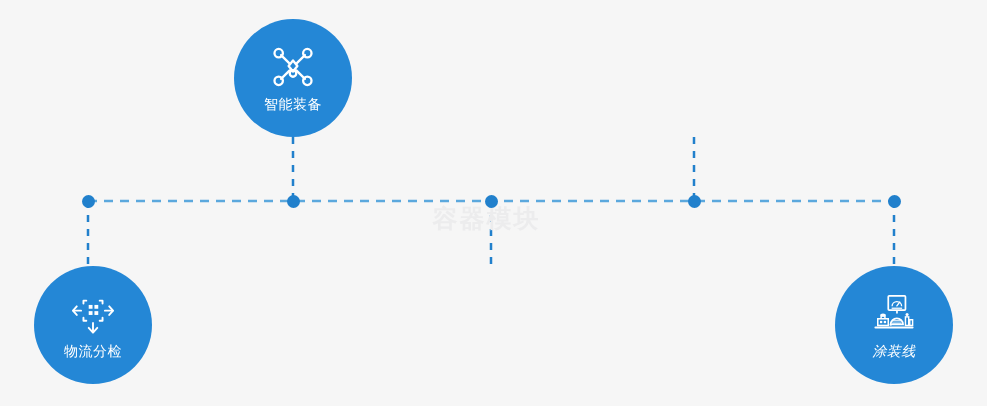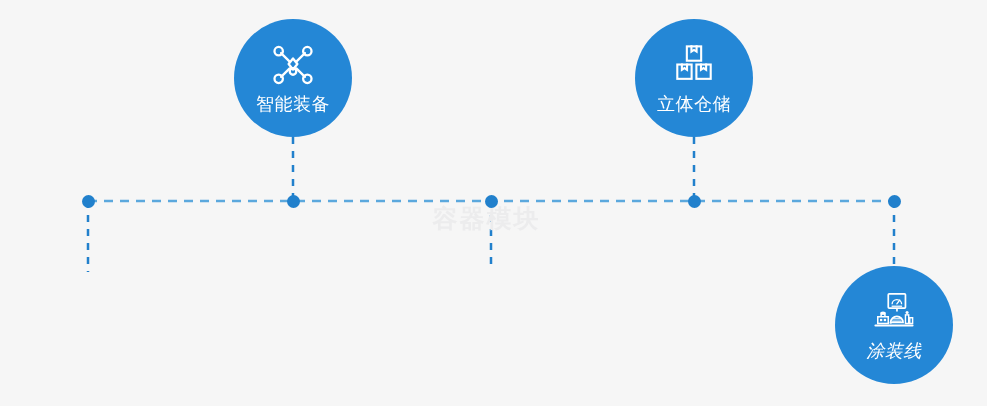--- a/index.html
+++ b/index.html
@@ -81,21 +81,21 @@
   }
 
   .circle-node .ico svg {
     display: block;
     width: 100%;
     height: 100%;
   }
 
   .circle-label {
     color: #ffffff;
-    font-size: 18px;
+    font-size: 14px;
     line-height: 1;
     letter-spacing: 0.5px;
     white-space: nowrap;
   }
 </style>
 </head>
 <body>
 
 <div id="diagram">
 
@@ -133,37 +133,47 @@
         <circle cx="39" cy="7.5" r="4.4"></circle>
         <circle cx="9" cy="36.5" r="4.4"></circle>
         <circle cx="39" cy="36.5" r="4.4"></circle>
 
         <circle cx="24" cy="28.8" r="3.4"></circle>
       </svg>
     </span>
     <span class="circle-label">智能装备</span>
   </div>
 
-  <div class="circle-node" style="left:694px; top:78px;">
+
+  <div class="circle-node" style="left:93px; top:325px;">
     <span class="ico">
-      <svg viewBox="0 0 48 44" fill="none" stroke="#ffffff" stroke-width="2.2" stroke-linecap="square" stroke-linejoin="miter">
-
-        <rect x="16.5" y="2.5" width="15" height="15"></rect>
-        <path d="M21.3 2.5 L21.3 8 L24 6.2 L26.7 8 L26.7 2.5"></path>
-
-        <rect x="6.5" y="21.5" width="15" height="15"></rect>
-        <path d="M11.3 21.5 L11.3 27 L14 25.2 L16.7 27 L16.7 21.5"></path>
-
-        <rect x="26.5" y="21.5" width="15" height="15"></rect>
-        <path d="M31.3 21.5 L31.3 27 L34 25.2 L36.7 27 L36.7 21.5"></path>
+      <svg viewBox="0 0 48 44" fill="none" stroke="#ffffff" stroke-width="2" stroke-linecap="round" stroke-linejoin="round">
+
+        <path d="M17 8 L14 8 L14 11"></path>
+        <path d="M31 8 L34 8 L34 11"></path>
+        <path d="M17 29 L14 29 L14 26"></path>
+        <path d="M31 29 L34 29 L34 26"></path>
+
+        <rect x="19.5" y="12.5" width="4" height="4" fill="#ffffff" stroke="none"></rect>
+        <rect x="25.5" y="12.5" width="4" height="4" fill="#ffffff" stroke="none"></rect>
+        <rect x="19.5" y="19" width="4" height="4" fill="#ffffff" stroke="none"></rect>
+        <rect x="25.5" y="19" width="4" height="4" fill="#ffffff" stroke="none"></rect>
+
+        <path d="M11.5 18.5 L3.5 18.5"></path>
+        <path d="M7 14 L3 18.5 L7 23"></path>
+
+        <path d="M36.5 18.5 L44.5 18.5"></path>
+        <path d="M41 14 L45 18.5 L41 23"></path>
+
+        <path d="M24 31.5 L24 41"></path>
+        <path d="M19.5 36.5 L24 41.5 L28.5 36.5"></path>
       </svg>
     </span>
-    <span class="circle-label">立体仓储</span>
+    <span class="circle-label">物流分检</span>
   </div>
-
 
 
   <div class="circle-node" style="left:894px; top:325px;font-style:italic;">
     <span class="ico">
       <svg viewBox="0 0 48 44" fill="#ffffff" stroke="none">
 
         <rect x="18" y="3" width="18" height="15" fill="none" stroke="#ffffff" stroke-width="1.8" rx="1"></rect>
 
         <path d="M22 14 a5 5 0 0 1 10 0" fill="none" stroke="#ffffff" stroke-width="1.4"></path>
         <path d="M27 13.5 L30 9.5" stroke="#ffffff" stroke-width="1.4" stroke-linecap="round"></path>

